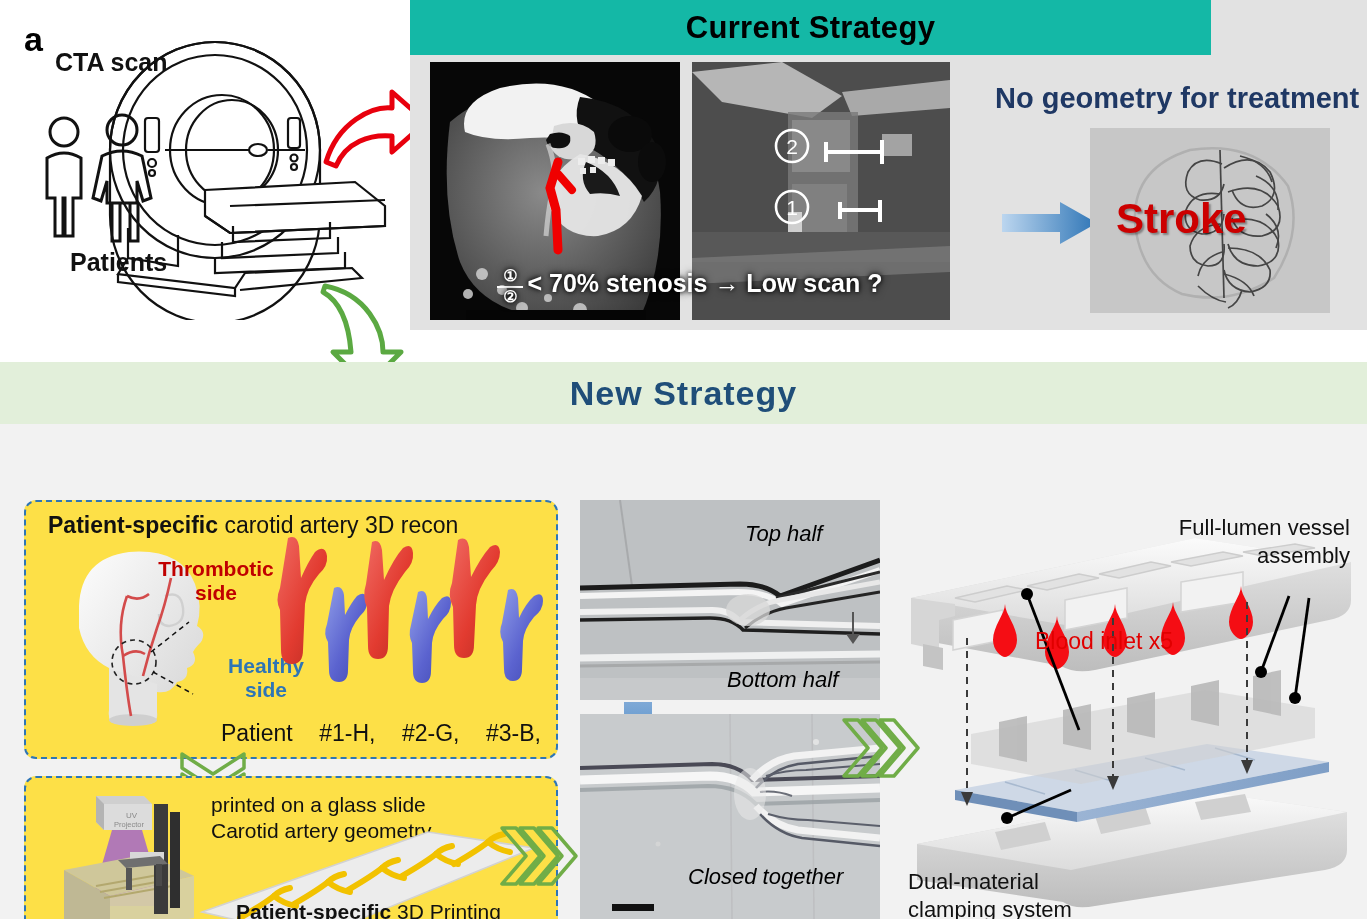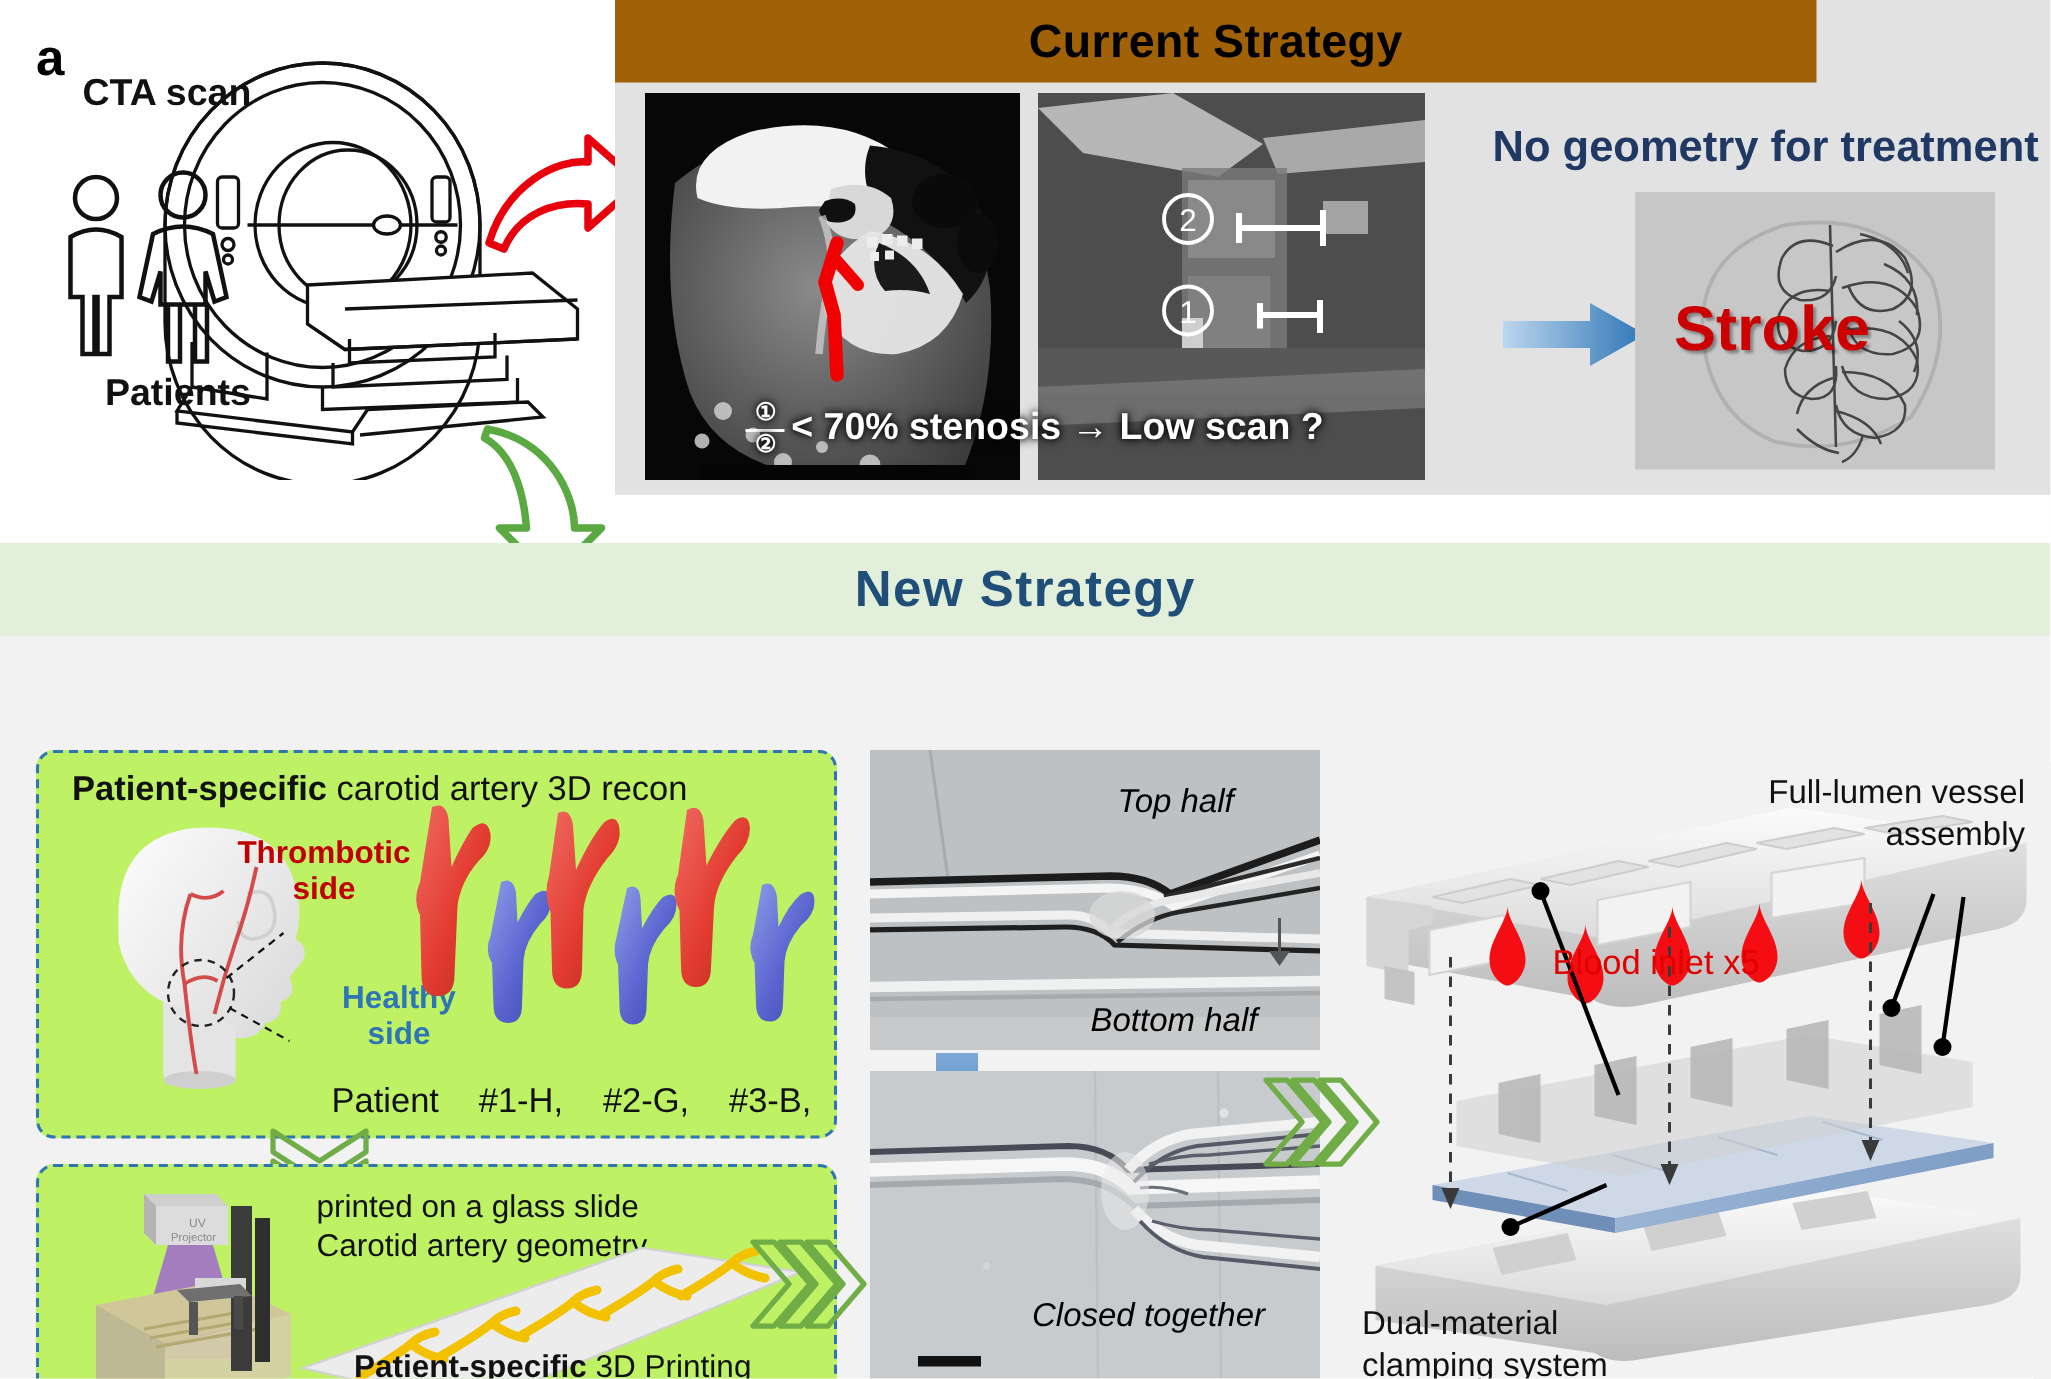--- a/index.html
+++ b/index.html
@@ -13,21 +13,21 @@
   #letter-b{left:26px;top:378px;}
 
   .ctaScanLabel{position:absolute;left:55px;top:48px;font-size:25px;font-weight:bold;color:#111;}
   .patientsLabel{position:absolute;left:70px;top:248px;font-size:25px;font-weight:bold;color:#111;}
 
   .scannerArt{position:absolute;left:0;top:30px;width:400px;height:290px;}
   .peopleArt{position:absolute;left:30px;top:110px;width:140px;height:140px;}
 
   
   .csBox{position:absolute;left:410px;top:0px;width:957px;height:330px;background:#e2e2e2;}
-  .csHeader{position:absolute;left:0;top:0;width:801px;height:55px;background:#a16207;}
+  .csHeader{position:absolute;left:0;top:0;width:801px;height:55px;background:#14b8a6;}
   .csHeader span{display:block;text-align:center;line-height:55px;font-size:31px;font-weight:bold;color:#000;letter-spacing:.3px;}
 
   .ctWrap{position:absolute;left:20px;top:62px;width:520px;height:258px;}
   .ctImg{position:absolute;top:0;height:258px;overflow:hidden;background:#0b0b0b;}
   #ct-sagittal{left:0;width:250px;}
   #ct-axial{left:262px;width:258px;}
 
   .stenosisBar{position:absolute;left:0;top:190px;width:520px;height:68px;
      display:flex;align-items:center;justify-content:center;pointer-events:none;}
   .stenosisTxt{font-size:25px;color:#fff;font-weight:600;white-space:nowrap;
@@ -44,21 +44,21 @@
 
   .redCurve{position:absolute;left:320px;top:78px;width:112px;height:92px;}
   .greenCurve{position:absolute;left:305px;top:278px;width:130px;height:112px;}
 
   
   .panel-b{position:absolute;left:0;top:362px;width:1367px;height:557px;}
   .nsHeader{position:absolute;left:0;top:0;width:1367px;height:62px;background:#e2efda;}
   .nsHeader span{display:block;text-align:center;line-height:62px;font-size:34px;font-weight:bold;color:#1f4e79;letter-spacing:1px;}
   .nsBody{position:absolute;left:0;top:62px;width:1367px;height:495px;background:#f2f2f2;}
 
-  .dashBox{position:absolute;border:2.5px dashed #2e75b6;border-radius:12px;background:#bef264;}
+  .dashBox{position:absolute;border:2.5px dashed #2e75b6;border-radius:12px;background:#fde047;}
   #recon-box{left:24px;top:76px;width:530px;height:255px;}
   #print-box{left:24px;top:352px;width:530px;height:170px;}
 
   .reconTitle{position:absolute;left:22px;top:10px;font-size:23px;color:#111;white-space:nowrap;}
   .reconTitle b{font-weight:bold;}
   .thromboticLbl{position:absolute;left:130px;top:55px;width:120px;text-align:center;font-size:21px;font-weight:bold;color:#c00000;line-height:1.15;}
   .healthyLbl{position:absolute;left:185px;top:152px;width:110px;text-align:center;font-size:21px;font-weight:bold;color:#2e75b6;line-height:1.15;}
   .patientRow{position:absolute;left:195px;top:205px;width:320px;font-size:23px;color:#111;display:flex;justify-content:space-between;margin-top:13px;}
   .headArt{position:absolute;left:35px;top:42px;width:185px;height:185px;}
   .vesselArt{position:absolute;left:230px;top:28px;width:290px;height:185px;}

